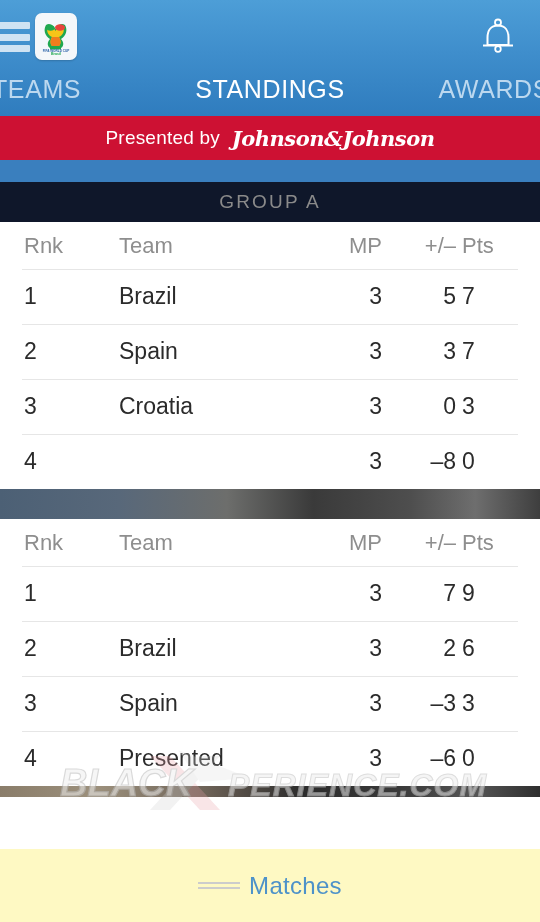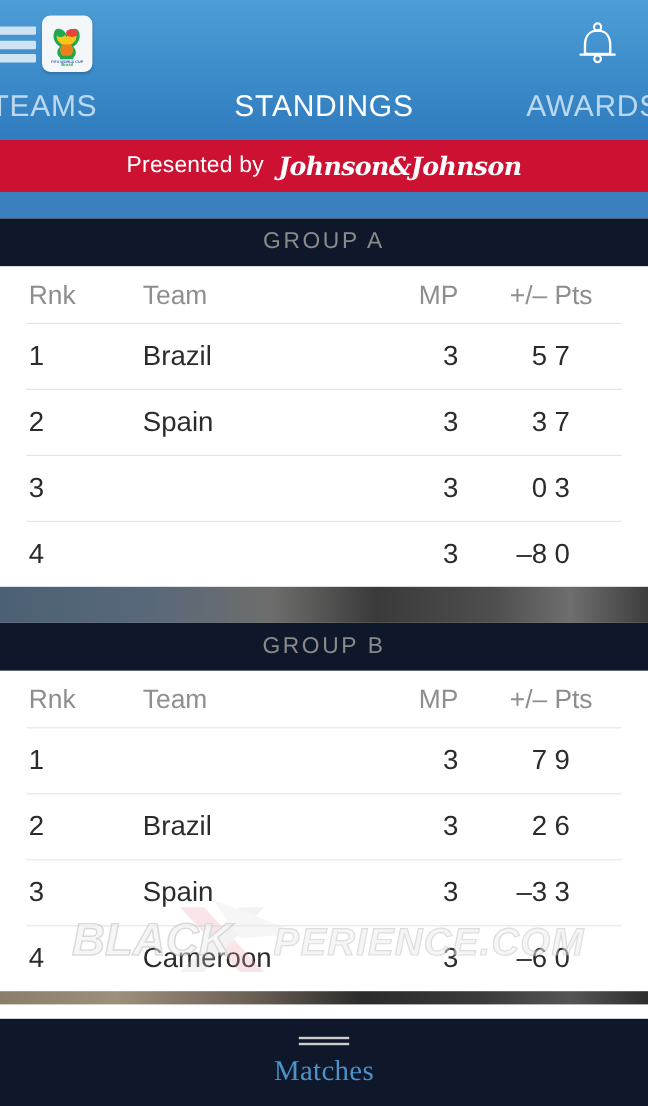--- a/index.html
+++ b/index.html
@@ -89,22 +89,22 @@
     background:linear-gradient(90deg,#4c6075 0%,#58687a 22%,#6d6e6c 42%,#3a3a3a 58%,#4e4e4e 76%,#6e6e6e 88%,#3e3e3e 100%);
   }
   .band-thin {
     height:11px; width:100%;
     background:linear-gradient(90deg,#8a7d6a 0%,#9c907c 18%,#6d6257 38%,#2b2b2b 56%,#3a3a3a 74%,#555 88%,#2e2e2e 100%);
   }
 
   
   .footer {
     position:absolute; left:0; right:0; bottom:0; height:73px;
-    background:#0f172a; display:flex; flex-direction:column;
-    align-items:center; justify-content:center; gap:9px;font-family:Liberation Serif, serif;
+    background:#fef9c3; display:flex; flex-direction:row;
+    align-items:center; justify-content:center; gap:9px;
   }
   .handle { width:42px; display:flex; flex-direction:column; gap:3px; }
   .handle span { display:block; height:2px; background:#cccccc; }
   .footer-label { font-size:24px; color:#4d92c9; letter-spacing:.3px; }
 
   
   .watermark {
     position:absolute; left:50px; top:748px; width:450px; height:70px;
     pointer-events:none; opacity:.55;
   }
@@ -177,35 +177,35 @@
     </div>
     <div class="row">
       <div class="c-rnk">2</div>
       <div class="c-team">Spain</div>
       <div class="c-mp">3</div>
       <div class="c-pm">3</div>
       <div class="c-pts">7</div>
     </div>
     <div class="row">
       <div class="c-rnk">3</div>
+      <div class="c-team">Croatia</div>
       <div class="c-mp">3</div>
       <div class="c-pm">0</div>
       <div class="c-pts">3</div>
     </div>
     <div class="row">
       <div class="c-rnk">4</div>
       <div class="c-mp">3</div>
       <div class="c-pm">–8</div>
       <div class="c-pts">0</div>
     </div>
   </div>
 
   <div class="band-wide"></div>
 
-  <div class="group-title">GROUP B</div>
   <div class="table">
     <div class="row head">
       <div class="c-rnk">Rnk</div>
       <div class="c-team">Team</div>
       <div class="c-mp">MP</div>
       <div class="c-pm">+/–</div>
       <div class="c-pts">Pts</div>
     </div>
     <div class="row">
       <div class="c-rnk">1</div>
@@ -222,21 +222,21 @@
     </div>
     <div class="row">
       <div class="c-rnk">3</div>
       <div class="c-team">Spain</div>
       <div class="c-mp">3</div>
       <div class="c-pm">–3</div>
       <div class="c-pts">3</div>
     </div>
     <div class="row">
       <div class="c-rnk">4</div>
-      <div class="c-team">Cameroon</div>
+      <div class="c-team">Presented</div>
       <div class="c-mp">3</div>
       <div class="c-pm">–6</div>
       <div class="c-pts">0</div>
     </div>
   </div>
 
   <div class="band-thin"></div>
 
   <div class="watermark">
     <svg viewBox="0 0 450 70" aria-hidden="true">

